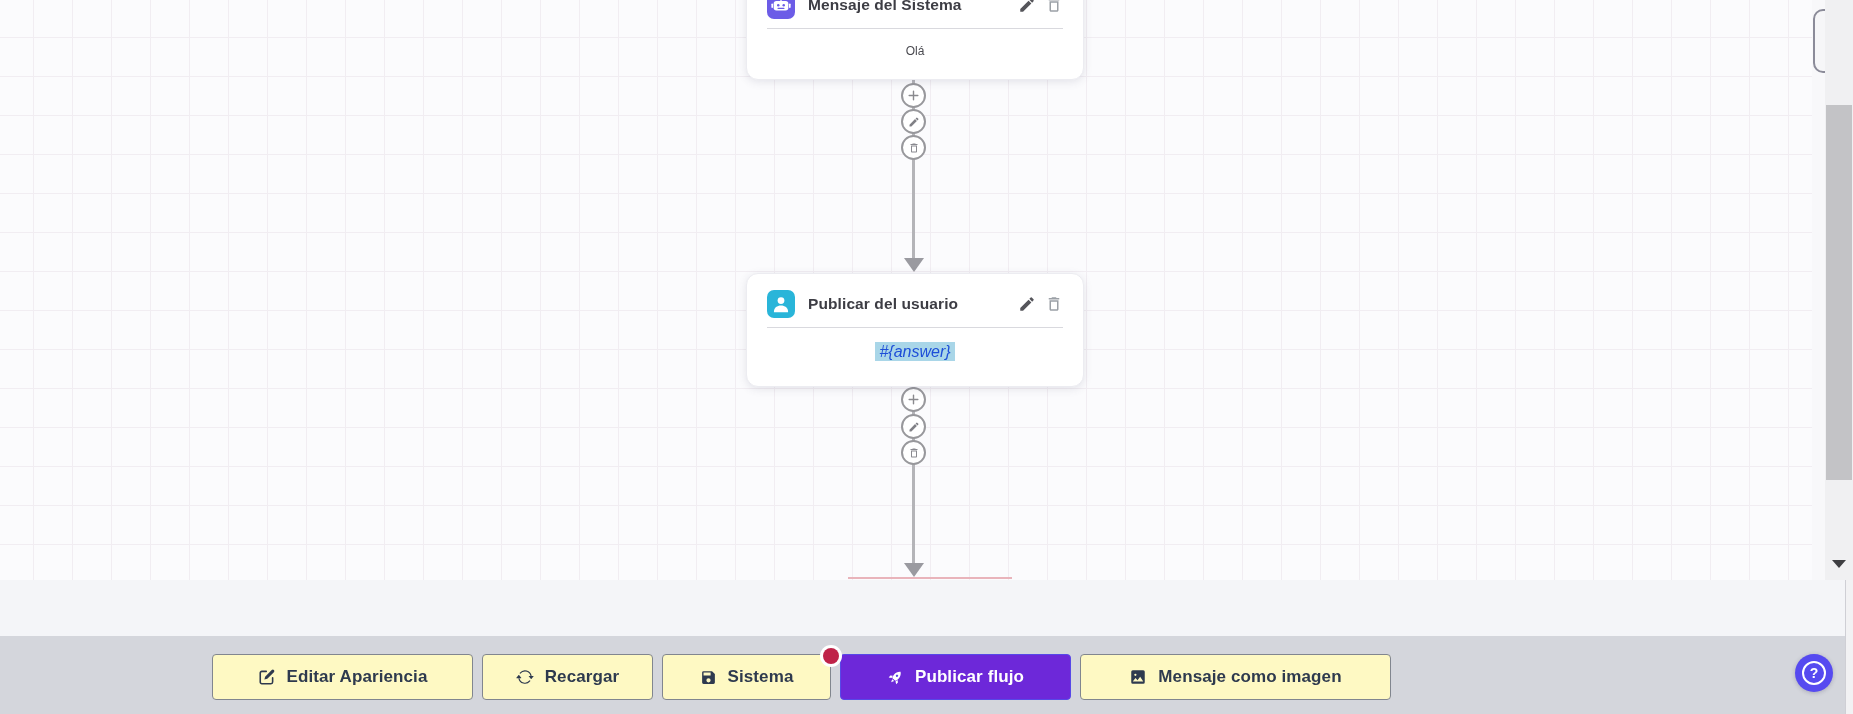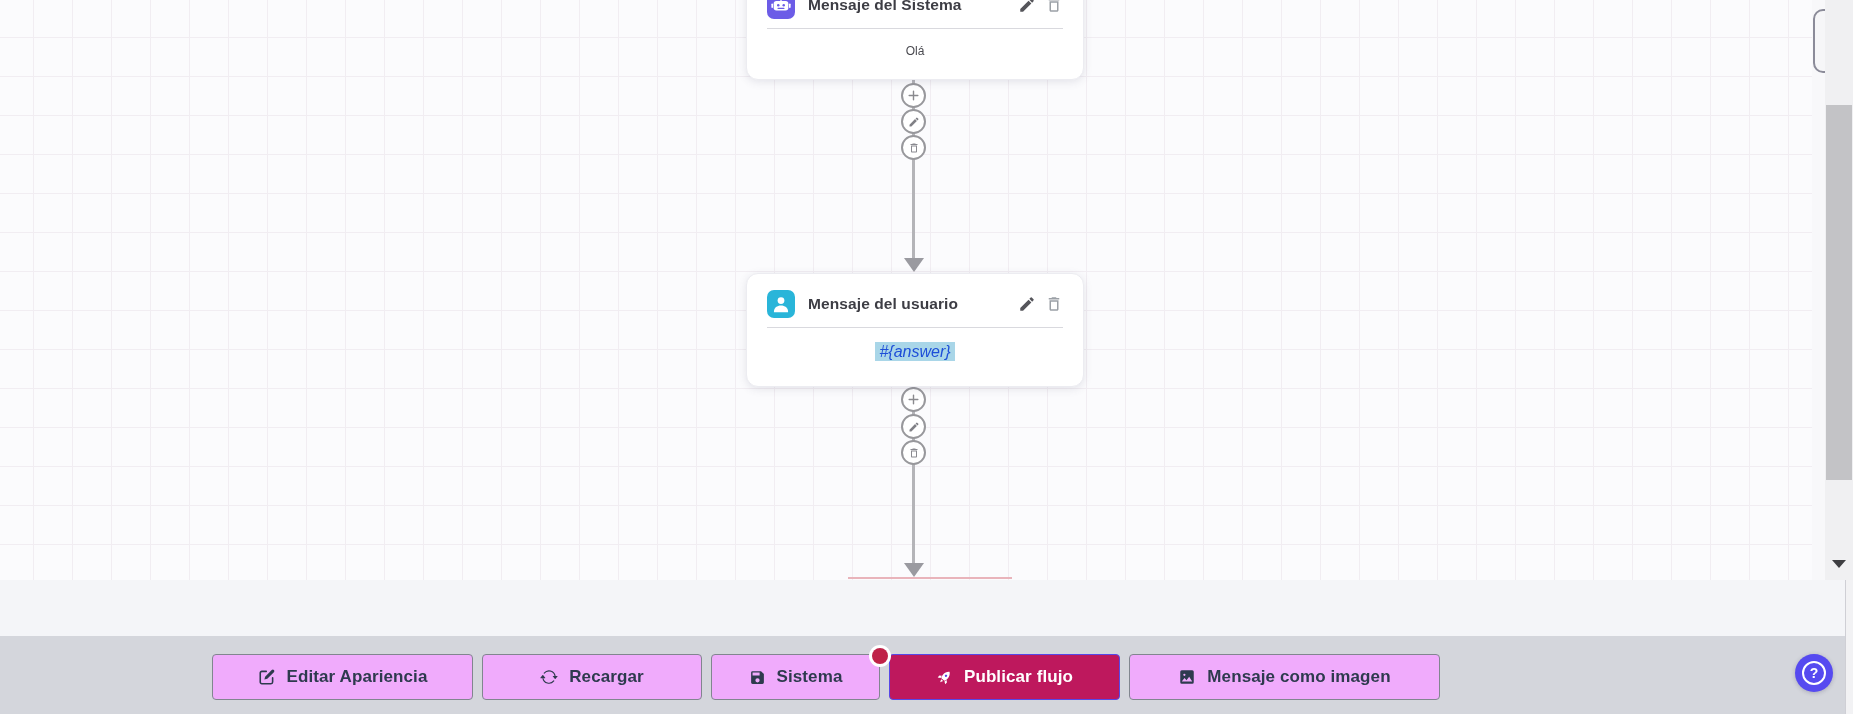--- a/index.html
+++ b/index.html
@@ -63,27 +63,27 @@
     border-top:8px solid #3e3e42;cursor:pointer;
   }
   
   .light-band{position:absolute;left:0;top:580px;width:1853px;height:56px;background:#f4f5f8;z-index:4;}
   .toolbar{position:absolute;left:0;top:636px;width:1853px;height:78px;background:#d4d6dc;z-index:4;}
   .corner-col{position:absolute;left:1845px;top:580px;width:8px;height:134px;background:#f2f2f4;border-left:1px solid #cfcfd5;z-index:6;}
   
   .btn-row{position:absolute;left:212px;top:18px;display:flex;gap:9px;align-items:center;}
   .tb-btn{
     height:46px;box-sizing:border-box;border:1px solid #81868f;border-radius:4px;
-    background:#f0abfc;color:#2e3a4e;font-size:17px;font-weight:600;
+    background:#fef9c3;color:#2e3a4e;font-size:17px;font-weight:600;
     display:flex;align-items:center;justify-content:center;gap:11px;cursor:pointer;
     font-family:"Liberation Sans", sans-serif;position:relative;letter-spacing:.1px;
   }
   .tb-btn svg{display:block;}
   .tb-btn.primary{background:#5748e8;border:1px solid #5748e8;color:#ffffff;}
-  .w1{width:261px}.w2{width:220px}.w3{width:169px}.w4{width:176px}.w5{width:231px}.w6{width:311px}
+  .w1{width:261px}.w2{width:171px}.w3{width:169px}.w4{width:176px}.w5{width:231px}.w6{width:311px}
   .red-dot{
     position:absolute;top:-7px;right:-9px;width:16px;height:16px;border-radius:50%;
     background:#bf2248;box-shadow:0 0 0 3px #ffffff;z-index:7;
   }
   .rot45{transform:rotate(42deg);}
   
   .fab{
     position:absolute;left:1795px;top:654px;width:38px;height:38px;border-radius:50%;
     background:#564af0;z-index:8;display:flex;align-items:center;justify-content:center;
     cursor:pointer;box-shadow:0 1px 4px rgba(40,40,80,.25);
@@ -172,21 +172,21 @@
   </div>
 
   <div class="node-card" style="top:273px;min-height:114px;">
     <div class="node-header">
       <span class="node-icon" style="background-color: rgb(41, 181, 217);">
         <svg viewBox="0 0 24 24">
             <circle cx="12" cy="8.3" r="3.7" fill="#fff"></circle>
             <path d="M4.3 20.2c0-4.2 3.5-6.6 7.7-6.6s7.7 2.4 7.7 6.6v.8H4.3z" fill="#fff"></path>
           </svg>
       </span>
-      <span class="node-title">Mensaje del usuario</span>
+      <span class="node-title">Publicar del usuario</span>
       <span class="node-actions">
         <span class="act">
             <svg viewBox="0 0 24 24">
               <path fill="#55555b" d="M3 17.25V21h3.75L17.81 9.94l-3.75-3.75L3 17.25zM20.71 7.04a.996.996 0 0 0 0-1.41l-2.34-2.34a.996.996 0 0 0-1.41 0l-1.83 1.83 3.75 3.75 1.83-1.83z"></path>
             </svg>
           </span>
         <span class="act">
             <svg viewBox="0 0 24 24">
               <path fill="#9ba0a6" d="M16 9v10H8V9h8m-1.5-6h-5l-1 1H5v2h14V4h-3.5l-1-1zM18 7H6v12c0 1.1.9 2 2 2h8c1.1 0 2-.9 2-2V7z"></path>
             </svg>
@@ -232,21 +232,21 @@
 
     <button class="tb-btn w3">
       <svg width="17" height="17" viewBox="0 0 24 24">
           <path fill="#2e3a4e" d="M17 3H5a2 2 0 0 0-2 2v14a2 2 0 0 0 2 2h14a2 2 0 0 0 2-2V7l-4-4zm-5 16a3 3 0 1 1 0-6 3 3 0 0 1 0 6zm3-10H5V5h10v4z"></path>
         </svg>
       <span>Sistema</span>
       <span class="red-dot" style="background-color: rgb(191, 34, 72);"></span>
     </button>
 
 
-    <button class="tb-btn primary w5" style="background-color: #be185d; border-color: rgb(87, 72, 232);">
+    <button class="tb-btn primary w5" style="background-color: #6d28d9; border-color: rgb(87, 72, 232);">
       <svg class="rot45" width="17" height="17" viewBox="0 0 24 24">
           <g fill="#ffffff">
             <path d="M12 1.3c2.8 2 4.4 5.1 4.4 8.8 0 2.1-.5 4-1.4 5.6H9c-.9-1.6-1.4-3.5-1.4-5.6 0-3.7 1.6-6.8 4.4-8.8z"></path>
             <path d="M7.5 12.6 4.8 14.9v3.5l3.5-2.2zM16.5 12.6l2.7 2.3v3.5l-3.5-2.2zM10.1 16.9h3.8L12 21.2z"></path>
           </g>
           <circle cx="12" cy="8.8" r="1.7" fill="#5748e8"></circle>
         </svg>
       <span>Publicar flujo</span>
     </button>
 

